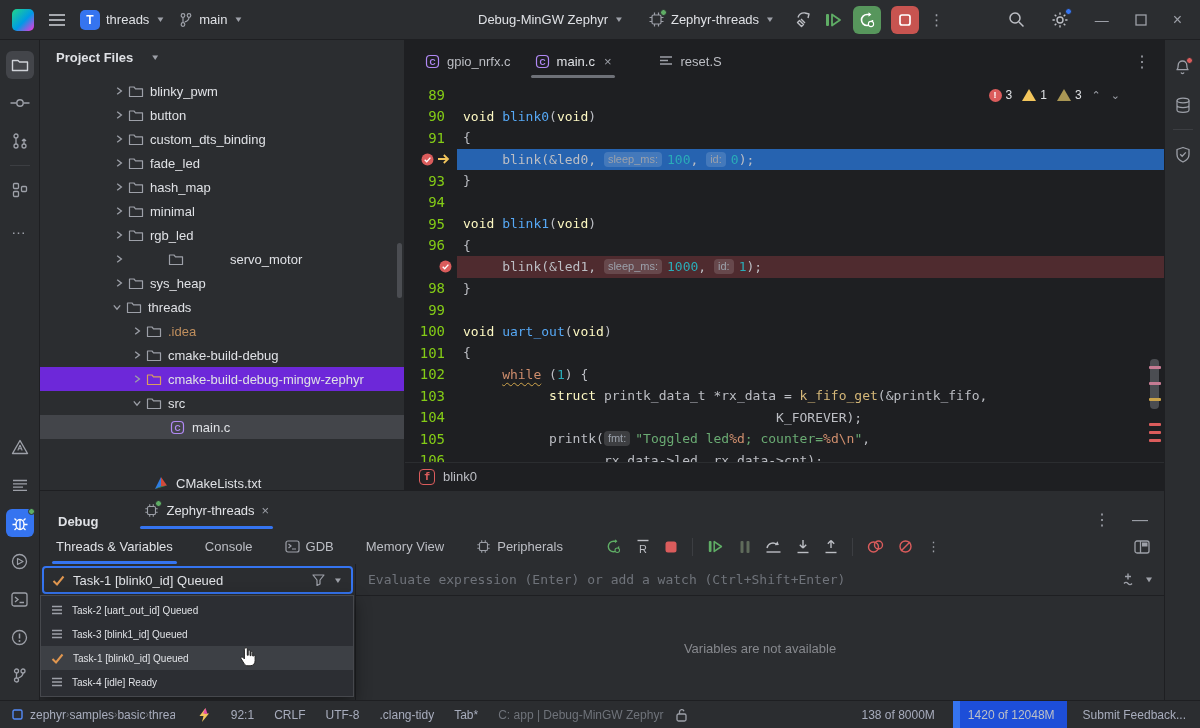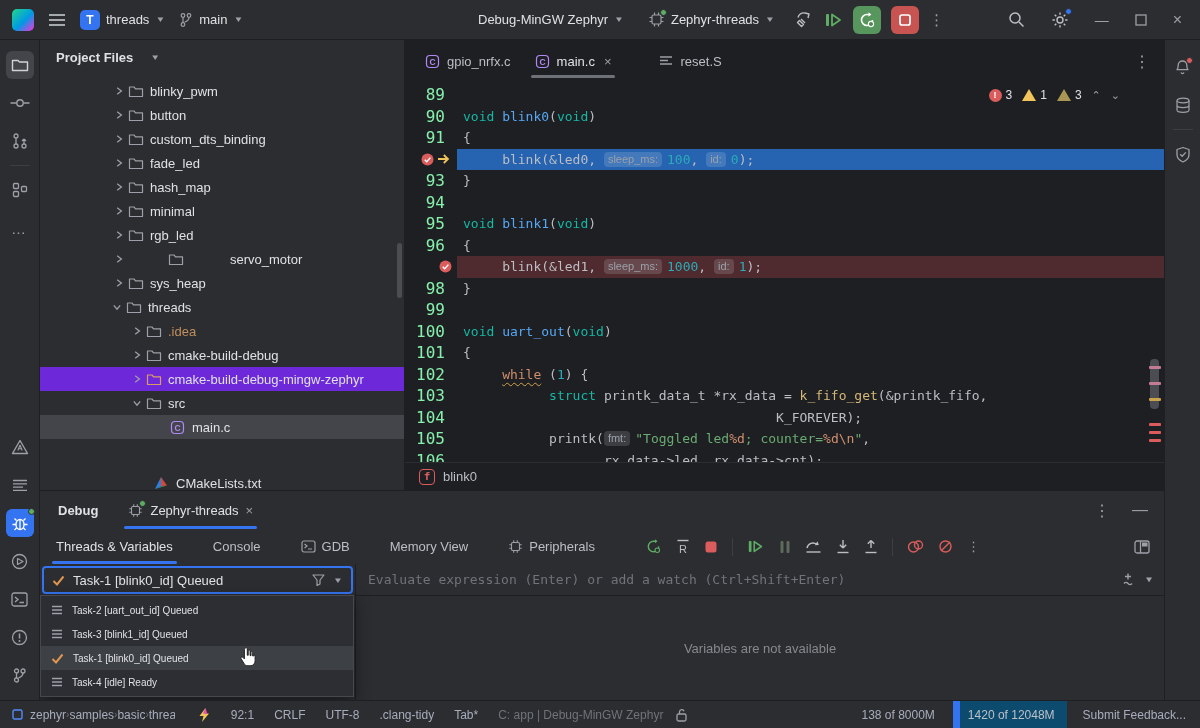--- a/index.html
+++ b/index.html
@@ -48,48 +48,48 @@
 
 .editor{flex:1;display:flex;flex-direction:column;background:#1e1f22;min-width:0;position:relative}
 .tabbar{height:42px;display:flex;align-items:center;padding-left:8px;flex:none;position:relative}
 .etab{display:flex;align-items:center;gap:7px;padding:0 12px;height:100%;position:relative;font-size:13px;color:#bcbec4}
 .etab.active{color:#dfe1e5}
 .etab.active::after{content:"";position:absolute;left:8px;right:8px;bottom:4px;height:3px;border-radius:2px;background:#6e7178}
 .etab .closex{color:#9da0a8;font-size:13px;margin-left:2px}
 .tab-kebab{position:absolute;right:14px;color:#9da0a8}
 .codearea{flex:1;position:relative;overflow:hidden;padding-top:2px}
 .crow{display:flex;height:21.5px;align-items:center;font-family:"DejaVu Sans Mono",monospace;font-size:13px;white-space:pre}
-.gut{width:52px;flex:none;display:flex;justify-content:flex-end;align-items:center;padding-right:12px;color:#86efac;font-size:16px;align-self:stretch}
+.gut{width:52px;flex:none;display:flex;justify-content:flex-end;align-items:center;padding-right:12px;color:#84cc16;font-size:14px;align-self:stretch}
 .gut.gicons{gap:3px;padding-right:5px}
 .ctext{flex:1;padding-left:6px;height:100%;display:flex;align-items:center}
 .ctext.exec{background:#2663b0}
 .ctext.bp{background:#4f2b2f}
-.tk-kw{color:#14b8a6}.tk-fn{color:#56a8f5}.tk-call{color:#d5b778}.tk-num{color:#2aacb8}
+.tk-kw{color:#fef9c3}.tk-fn{color:#56a8f5}.tk-call{color:#d5b778}.tk-num{color:#2aacb8}
 .tk-str{color:#6aab73}.tk-esc{color:#cf8e6d}.tk-pl{color:#bcbec4}
 .tk-kww{color:#cf8e6d;text-decoration:underline wavy #d0a54c 1px;text-underline-offset:3px}
 .chip{display:inline-block;background:rgba(255,255,255,.14);color:#9ba1ab;border-radius:4px;font-size:11px;line-height:15px;padding:0 4px;margin-right:5px;font-family:"Liberation Sans",sans-serif}
 .inspect{position:absolute;top:6px;right:44px;display:flex;align-items:center;gap:10px;font-size:12px;color:#dfe1e5;z-index:3}
 .insp-item{display:flex;align-items:center;gap:4px}
 .err-dot{width:13px;height:13px;border-radius:50%;background:#db5c5c;color:#fff;font-size:9px;font-weight:bold;display:flex;align-items:center;justify-content:center}
 .warn-tri{width:0;height:0;border-left:7px solid transparent;border-right:7px solid transparent;border-bottom:12px solid #f2c55c;position:relative}
 .warn-tri.weak{border-bottom-color:#a99654}
 .insp-chev{color:#9da0a8;font-size:11px}
 .stripe{position:absolute;right:2px;width:14px;top:0;bottom:0;z-index:2}
 .stripe .thumb{position:absolute;left:2px;width:9px;top:277px;height:50px;background:#4b4d52;border-radius:4px}
 .smark{position:absolute;left:1px;width:12px;height:3px;border-radius:1px}
 .breadcrumb{height:28px;flex:none;display:flex;align-items:center;gap:8px;padding-left:14px;background:#1e1f22;border-top:1px solid #2b2d30;font-size:13px;color:#bcbec4}
 .fchip{width:16px;height:16px;border:1px solid #db5c5c;border-radius:4px;color:#db5c5c;font-size:11px;font-weight:bold;display:flex;align-items:center;justify-content:center;font-family:"DejaVu Sans Mono",monospace}
 
 .debug{height:210px;background:#2b2d30;border-top:1px solid #1e1f22;flex:none;position:relative;overflow:hidden}
-.dbg-tabs{height:38px;display:flex;align-items:center;padding-left:18px;gap:26px;position:relative}
+.dbg-tabs{height:38px;display:flex;align-items:flex-end;padding-left:18px;gap:42px;position:relative}
 .dbg-title{font-weight:bold;font-size:13px}
 .dbg-tab{display:flex;align-items:center;gap:7px;font-size:13px;height:100%;position:relative;padding:0 4px}
 .dbg-tab::after{content:"";position:absolute;left:0;right:0;bottom:0;height:3px;border-radius:2px;background:#3574f0}
 .dbg-tabs-right{position:absolute;right:16px;display:flex;gap:22px;align-items:center;color:#9da0a8}
-.dbg-views{height:35px;display:flex;align-items:center;padding-left:16px;gap:40px;font-size:13px;color:#bcbec4;position:relative}
+.dbg-views{height:35px;display:flex;align-items:center;padding-left:16px;gap:32px;font-size:13px;color:#bcbec4;position:relative}
 .vtab{display:flex;align-items:center;gap:6px;height:100%;position:relative}
 .vtab.active{color:#dfe1e5}
 .vtab.active::after{content:"";position:absolute;left:-4px;right:-4px;bottom:0;height:3px;border-radius:2px;background:#3574f0}
 .dbg-toolicons{display:flex;align-items:center;gap:14px;margin-left:10px}
 .tool-sep{width:1px;height:18px;background:#3c3e42}
 .dbg-views-right{position:absolute;right:14px}
 .dbg-body{height:137px;display:flex}
 .threads-col{width:316px;border-right:1px solid #1e1f22;flex:none;position:relative}
 .combo{height:28px;margin:2px;border:2px solid #3574f0;border-radius:4px;background:#2b2d30;display:flex;align-items:center;gap:8px;padding:0 8px;font-size:13px}
 .combo .grow{flex:1}
@@ -101,21 +101,21 @@
 .pitem{height:24px;display:flex;align-items:center;gap:9px;padding:0 10px;font-size:10px;color:#dfe1e5}
 .pitem.hover{background:#3d4045}
 
 .statusbar{height:28px;background:#2b2d30;border-top:1px solid #1e1f22;display:flex;align-items:center;padding:0 0 0 12px;font-size:12px;color:#a8adbd;flex:none}
 .crumbs{display:flex;align-items:center;}
 .crumb-sep{color:#6f737a;font-size:10px}
 .crumb-clip{max-width:26px;overflow:hidden;white-space:nowrap;display:inline-block}
 .sb-item{margin-left:20px;white-space:nowrap}
 .sb-dim{color:#6f737a}
 .sb-right{margin-left:auto;display:flex;align-items:center;height:100%}
-.memwidget{display:flex;align-items:center;height:100%;background:#0c4a6e;border-left:7px solid #3574f0;padding:0 12px 0 8px;margin-left:18px;color:#bcc0c7}
+.memwidget{display:flex;align-items:center;height:100%;background:#1d4ed8;border-left:7px solid #3574f0;padding:0 12px 0 8px;margin-left:18px;color:#bcc0c7}
 .cursor{position:absolute;left:239px;top:646px;z-index:50;pointer-events:none}
 </style>
 </head>
 <body>
 
 <div class="app">
 
   <div class="titlebar">
     <div class="tb-left">
       <div class="logo"></div>

